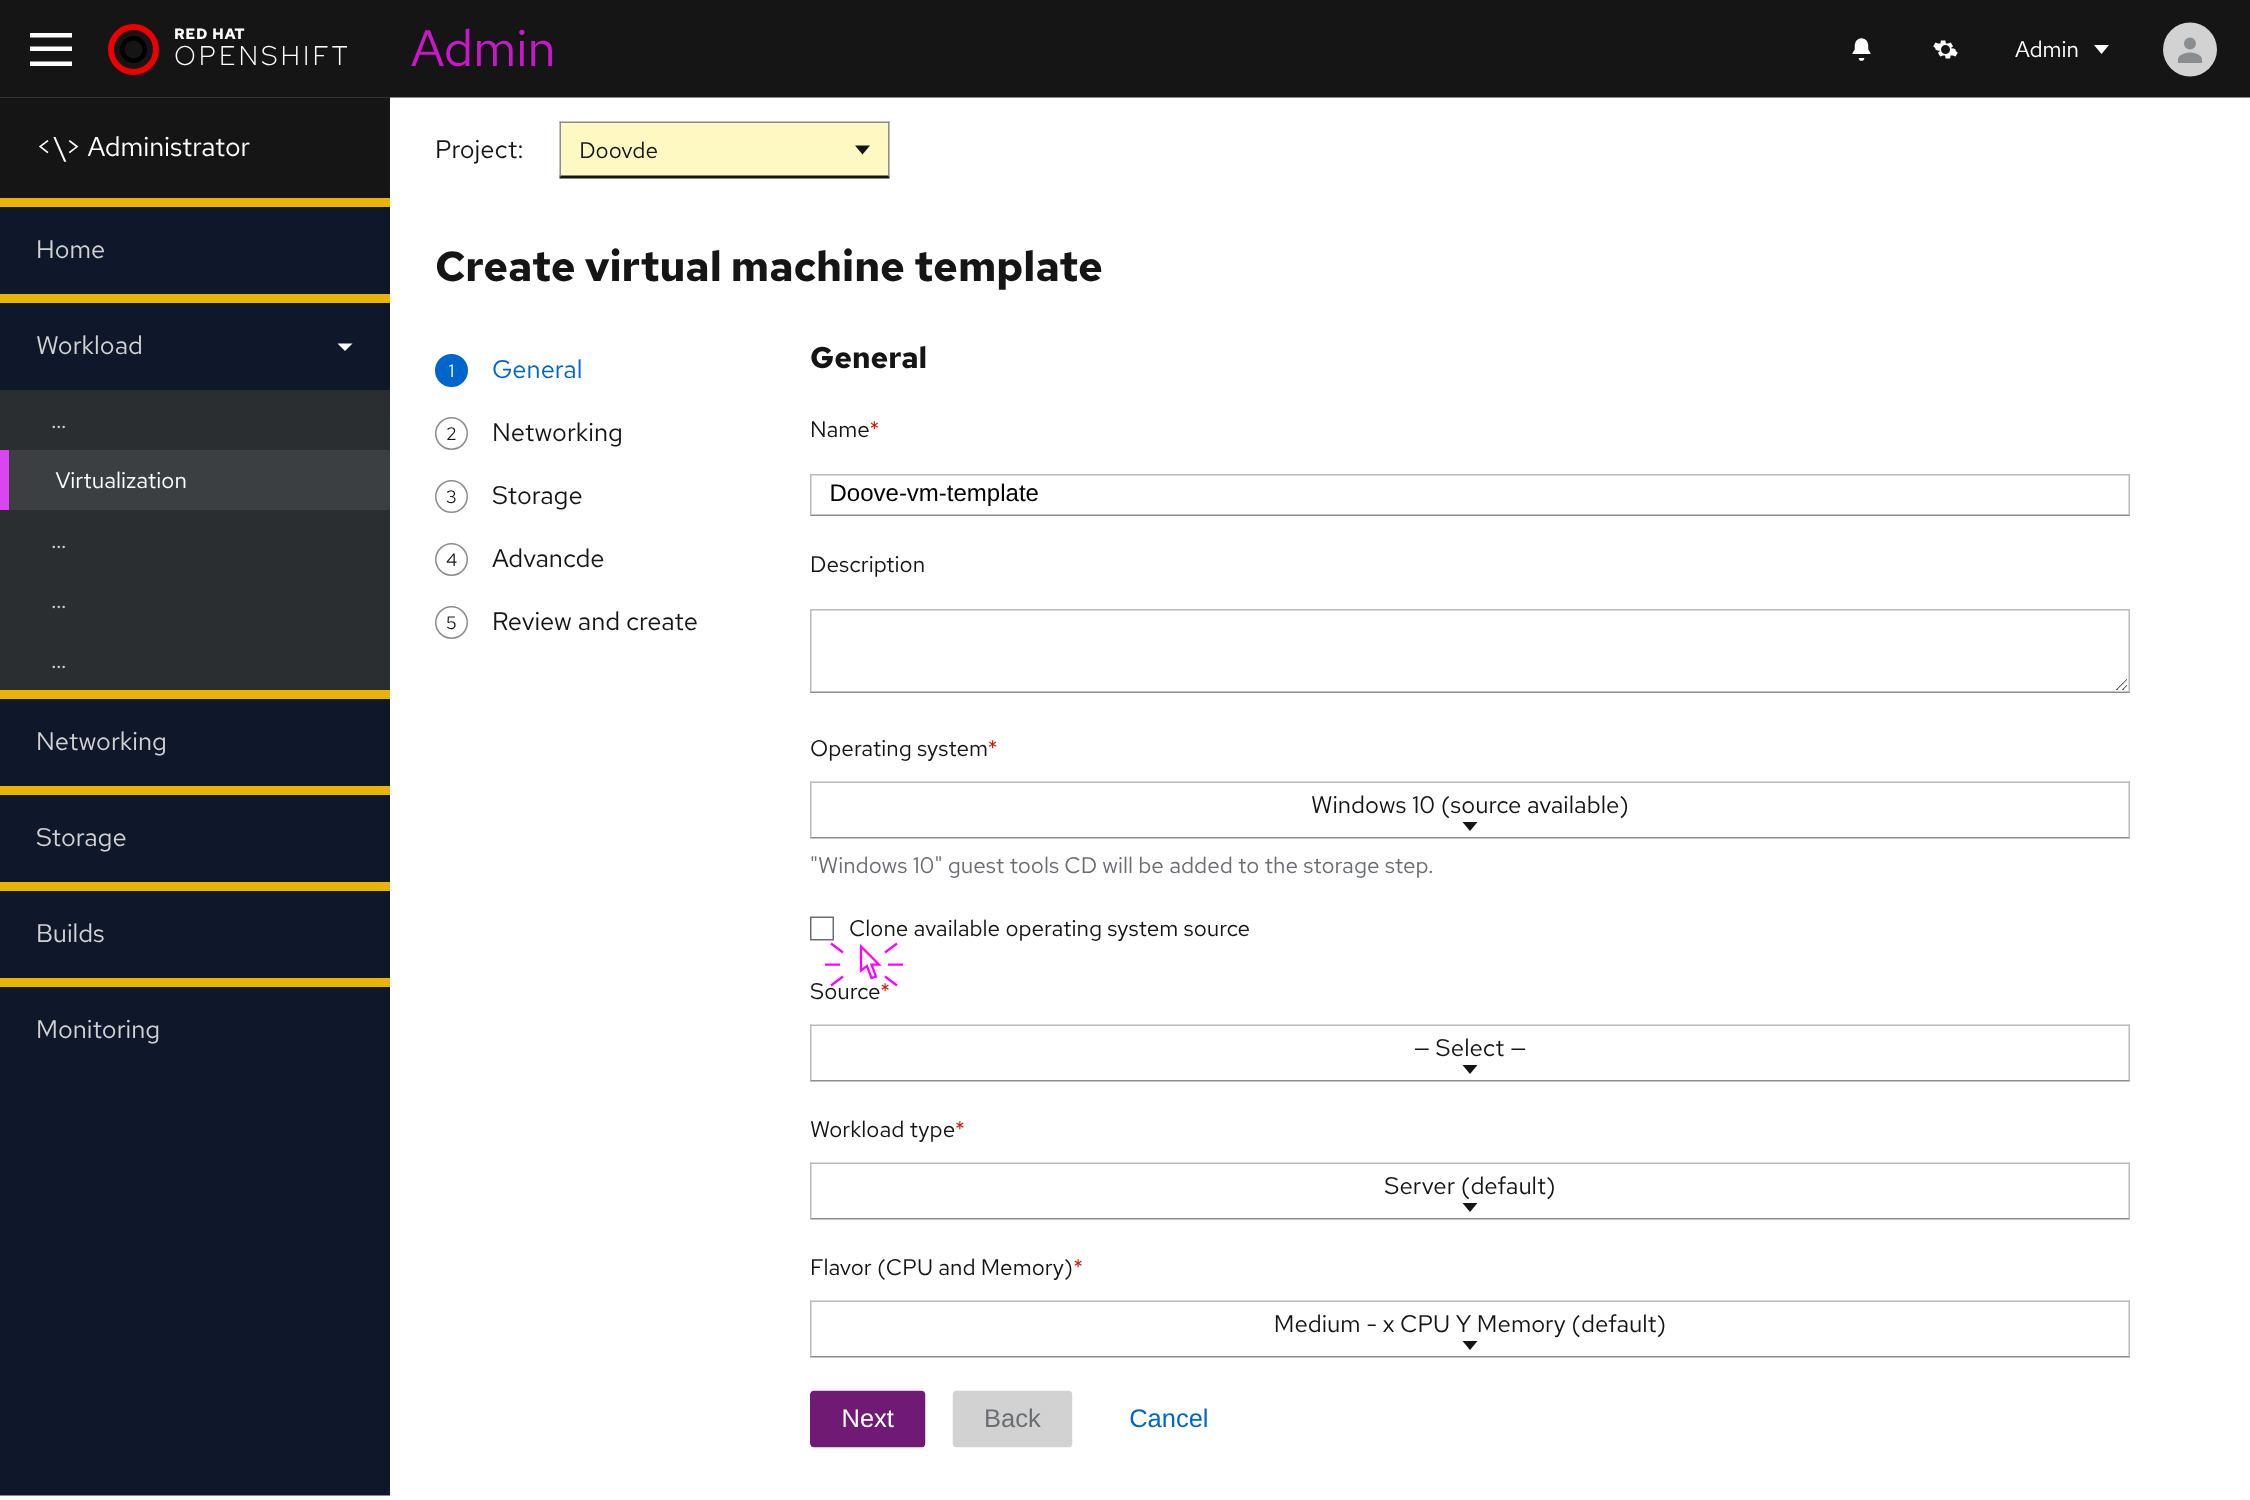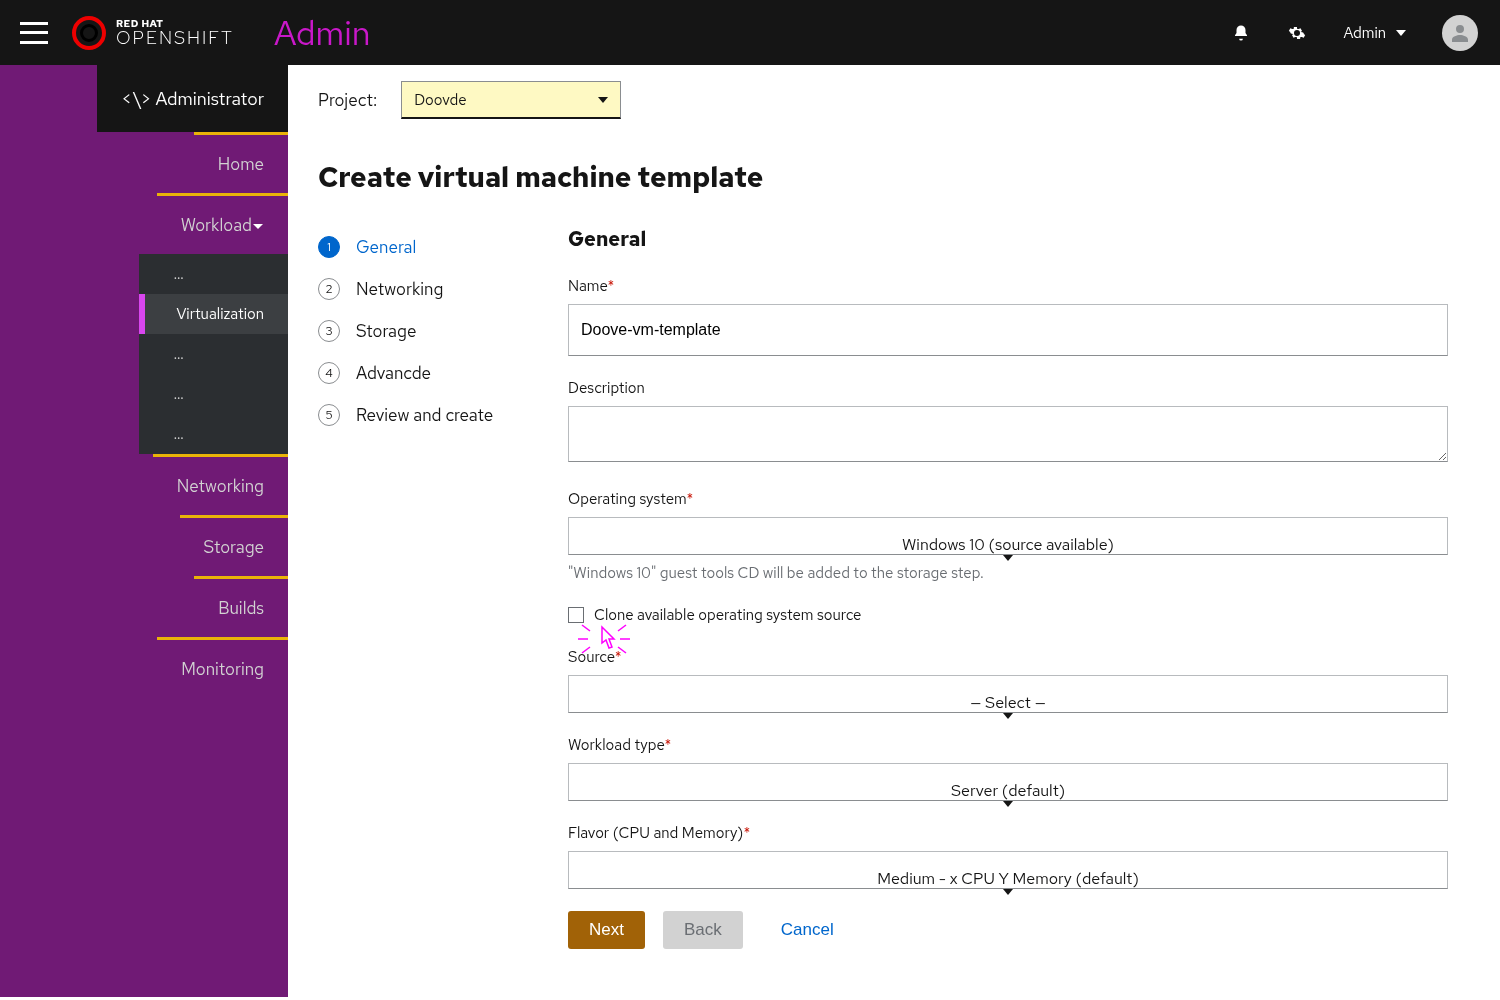--- a/index.html
+++ b/index.html
@@ -37,36 +37,35 @@
   .admin-title { font-size:34px; color:#c918c9; margin-left:40px; font-weight:400;}
   .masthead-right { margin-left:auto; display:flex; align-items:center; gap:36px; }
   .icon-btn { width:20px; height:20px; display:flex; align-items:center; justify-content:center; cursor:pointer; color:#fff;}
   .user-menu { display:flex; align-items:center; gap:10px; cursor:pointer;}
   .avatar { width:36px; height:36px; border-radius:50%; background:#d2d2d2; display:flex; align-items:center; justify-content:center;}
   .avatar svg { width:24px; height:24px; fill:#8a8d90;}
   
   .body-row { display:flex; height: calc(1000px - 68px); }
   
   .sidebar {
-    width: 288px;
-    background: #701a75;
+    width: 260px;
+    background: #0f172a;
     color: #d2d2d2;
     display:flex; flex-direction:column;
     font-size:17px;
-    align-items:flex-end;
   }
   .sidebar .persp {
     padding: 22px 24px;
     color:#fff;
     background:#151515;
     font-size:18px;
   }
   .nav-item {
     padding: 18px 24px;
-    border-top:3px solid #eab308;
+    border-top:6px solid #eab308;
     cursor:pointer;
     display:flex; align-items:center; justify-content:space-between;
   }
   .nav-item:first-of-type { border-top:none; }
   .nav-sub {
     background:#2b2e31;
   }
   .nav-sub .sub {
     padding: 10px 24px 10px 34px;
     font-size:15px;
@@ -112,35 +111,36 @@
   .form-heading { font-size:20px; margin-bottom:24px; }
   .field { margin-bottom:22px; }
   .field-label { font-size:15px; margin-bottom:8px; display:block;}
   .req { color:#c9190b; }
   .text-input, .select-input, .textarea-input {
     width:100%;
     border:1px solid #b8bbbe;
     border-bottom:1px solid #8a8d90;
     background:#fff;
     font-size:16px;
-    padding:16px 12px;
+    padding:4px 12px;
+    margin-top:12px;
   }
   .textarea-input { height:56px; resize:vertical; }
   .select-input { display:flex; align-items:center; justify-content:space-between; height:38px; cursor:pointer;flex-direction:column;}
   .helper { font-size:15px; color:#6a6e73; margin-top:8px; }
   .checkbox-row { display:flex; align-items:center; gap:10px; margin-bottom:6px; position:relative;}
   .checkbox-box { width:16px; height:16px; border:1.5px solid #6a6e73; background:#fff; cursor:pointer;}
   .click-cursor {
     position:absolute; left:6px; top:12px; pointer-events:none;
     color:#ff00ff;
   }
   .click-cursor svg { width:60px; height:44px; }
   .actions { display:flex; gap:18px; align-items:center; margin-top:10px;}
   .btn { height:38px; padding:0 20px; font-size:17px; border-radius:3px; cursor:pointer; border:1px solid transparent; display:flex; align-items:center;}
-  .btn-primary { background:#a16207; color:#fff; }
+  .btn-primary { background:#701a75; color:#fff; }
   .btn-secondary { background:#fff; color:#0066cc; border-color:#0066cc;}
   .btn-disabled { background:#d2d2d2; color:#6a6e73; cursor:default;}
   .btn-link { background:transparent; color:#0066cc; border:none;}
   .caret-down { width:0; height:0; border-left:5px solid transparent; border-right:5px solid transparent; border-top:6px solid currentColor; }
 </style>
 </head>
 <body>
 
 <div class="masthead">
   <div class="hamburger">

